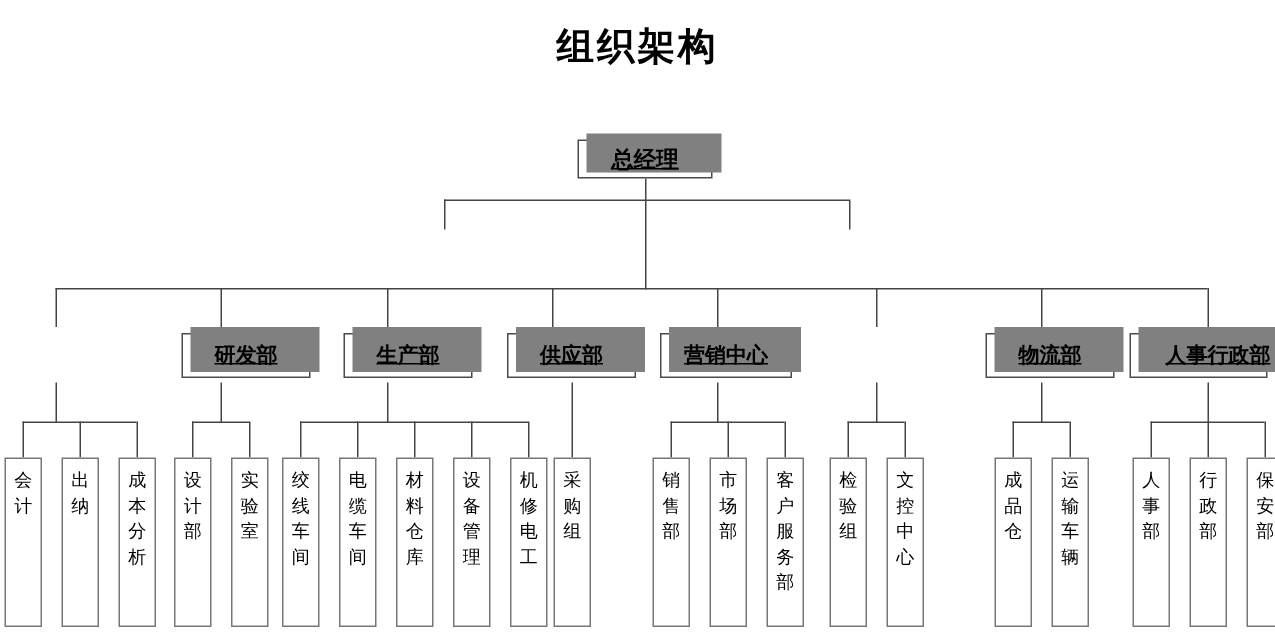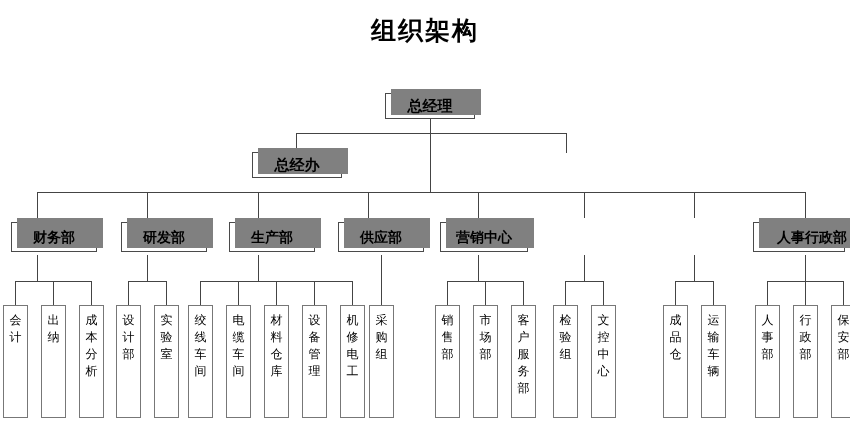--- a/index.html
+++ b/index.html
@@ -42,21 +42,21 @@
     z-index:3;
   }
   .node .shadow{
     position:absolute;
     background:#808080;
     z-index:-1;
   }
   .node-l1{font-size:15px;}
   .node-l2{font-size:15px;}
   .node-l3{font-size:14px;}
-  .node-label{display:block;}
+  .node-label{display:block;text-decoration:underline;}
 
   
   .leaf{
     position:absolute;
     box-sizing:border-box;
     background:#ffffff;
     border:1px solid #777777;
     z-index:2;
   }
   .leaf-label{
@@ -135,44 +135,40 @@
   <div class="ln lnh" style="left:767px;top:281px;width:76px;"></div>
   <div class="ln lnv" style="left:767px;top:281px;height:24px;"></div>
   <div class="ln lnv" style="left:805px;top:281px;height:24px;"></div>
   <div class="ln lnv" style="left:843px;top:281px;height:24px;"></div>
 
   <div class="node node-l1" style="left:385px;top:93px;width:90px;height:26px;line-height:24px;">
     <div class="shadow" style="left:5px;top:-5px;width:90px;height:26px;"></div>
     <span class="node-label">总经理</span>
   </div>
 
-  <div class="node node-l2" style="left:252px;top:152px;width:90px;height:26px;line-height:24px;">
-    <div class="shadow" style="left:5px;top:-5px;width:90px;height:26px;"></div>
-    <span class="node-label">总经办</span>
-  </div>
-
-  <div class="node node-l3" style="left:11px;top:222px;width:86px;height:30px;line-height:28px;">
-    <div class="shadow" style="left:5px;top:-5px;width:86px;height:30px;"></div>
-    <span class="node-label">财务部</span>
-  </div>
+
   <div class="node node-l3" style="left:229px;top:222px;width:86px;height:30px;line-height:28px;">
     <div class="shadow" style="left:5px;top:-5px;width:86px;height:30px;"></div>
     <span class="node-label">生产部</span>
   </div>
   <div class="node node-l3" style="left:121px;top:222px;width:86px;height:30px;line-height:28px;">
     <div class="shadow" style="left:5px;top:-5px;width:86px;height:30px;"></div>
     <span class="node-label">研发部</span>
   </div>
   <div class="node node-l3" style="left:440px;top:222px;width:88px;height:30px;line-height:28px;">
     <div class="shadow" style="left:5px;top:-5px;width:88px;height:30px;"></div>
     <span class="node-label">营销中心</span>
   </div>
   <div class="node node-l3" style="left:338px;top:222px;width:86px;height:30px;line-height:28px;">
     <div class="shadow" style="left:5px;top:-5px;width:86px;height:30px;"></div>
     <span class="node-label">供应部</span>
+  </div>
+  <div class="node node-l3" style="left:657px;top:222px;width:86px;height:30px;line-height:28px;">
+    <div class="shadow" style="left:5px;top:-5px;width:86px;height:30px;"></div>
+    <span class="node-label">物流部</span>
   </div>
   <div class="node node-l3" style="left:753px;top:222px;width:92px;height:30px;line-height:28px;padding-left:23px;">
     <div class="shadow" style="left:5px;top:-5px;width:92px;height:30px;"></div>
     <span class="node-label">人事行政部</span>
   </div>
 
   <div class="leaf" style="left:3px;top:305px;width:25px;height:113px;">
     <span class="leaf-label">
         <div>会</div>
         <div>计</div>

